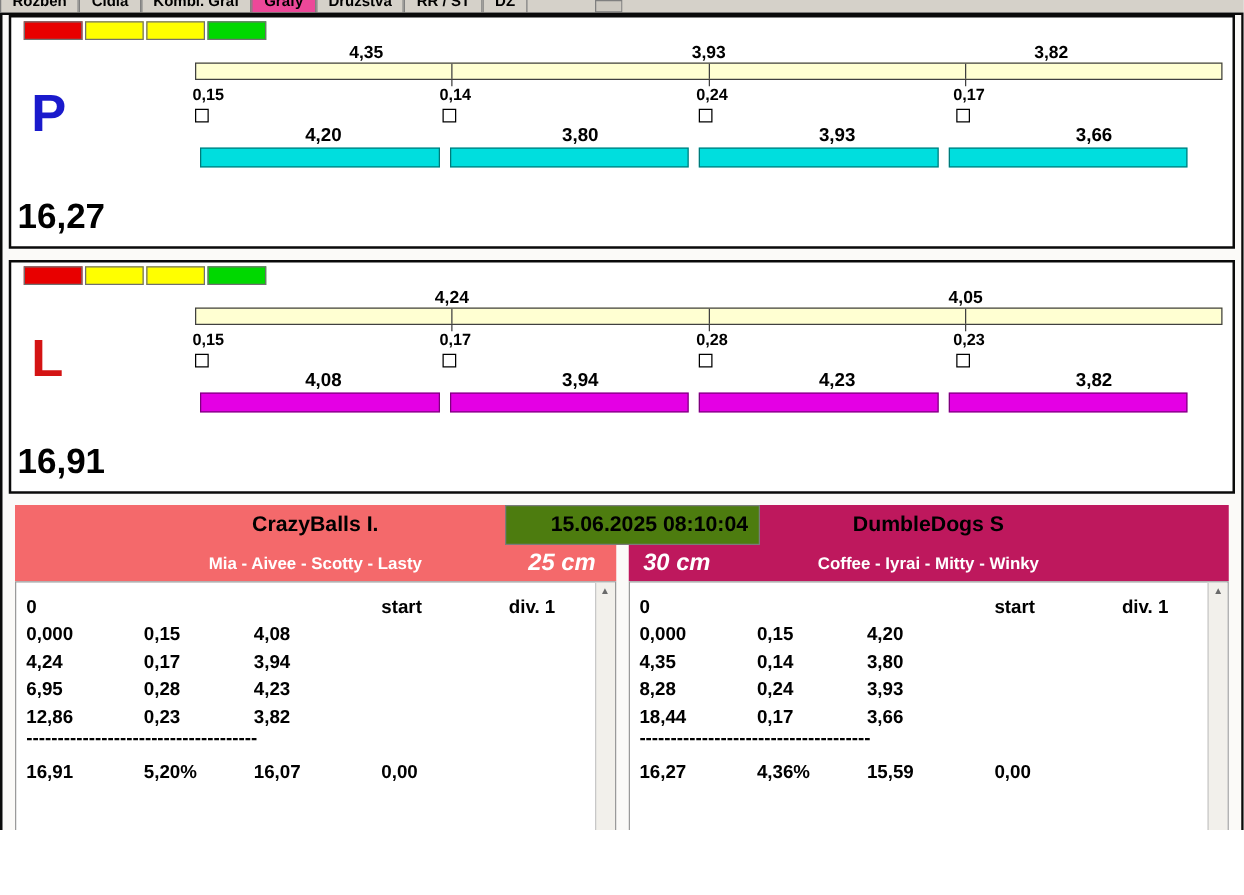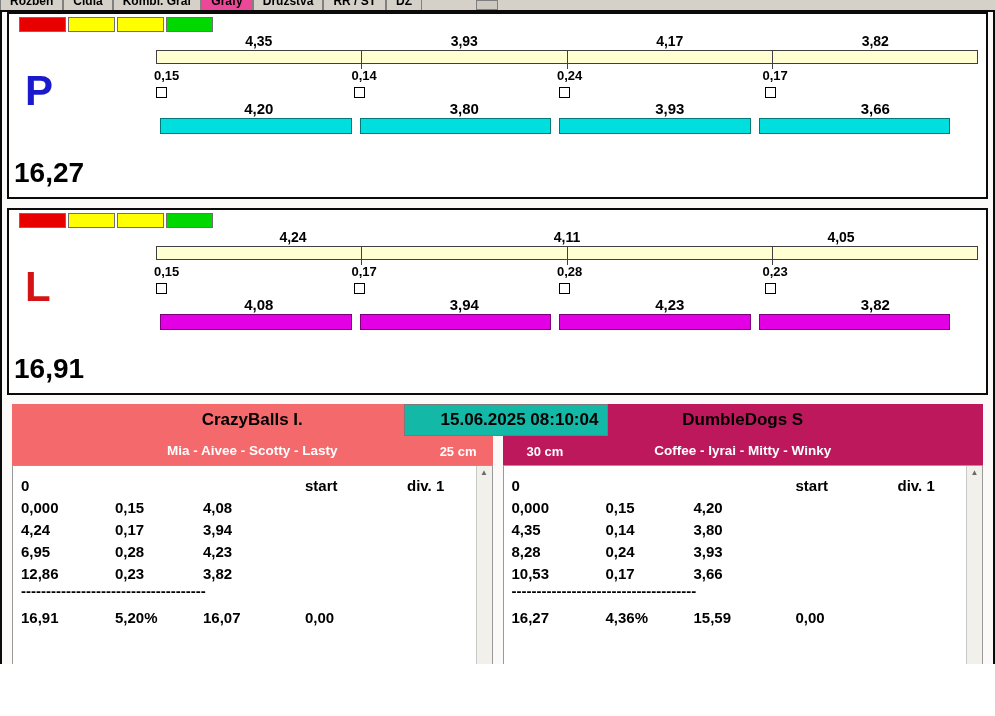--- a/index.html
+++ b/index.html
@@ -68,26 +68,26 @@
   
   .teams { margin: 9px 7px 0; position: relative; }
   .theader-row, .tbody-row { display: flex; gap: 10px; }
   .theader { flex: 1; height: 61px; }
   .theader.red  { background: #f4696b; }
   .theader.blue { background: #be185d; }
   .ttitle { height: 32px; display: flex; align-items: center; justify-content: center;
             font-size: 17px; font-weight: bold; color: #000; }
   .tsub { height: 29px; position: relative; display: flex; align-items: center; justify-content: center;
           color: #fff; font-weight: bold; font-size: 13.5px; }
-  .badge { position: absolute; font-size: 13px; font-weight: bold; color: #fff; top: 50%; transform: translateY(-50%); }
+  .badge { position: absolute; font-size: 19px; font-weight: bold; color: #fff; top: 50%; transform: translateY(-50%); font-style: italic; }
   .badge.right { right: 16px; }
-  .badge.left  { left: 24px; }
+  .badge.left  { left: 12px; }
 
   .timestamp { position: absolute; left: calc(50% + 8px); top: 0; transform: translateX(-50%);
-               width: 204px; height: 32px; background: #14b8a6; border: 1px solid #7a7a7a;
+               width: 204px; height: 32px; background: #4d7c0f; border: 1px solid #7a7a7a;
                display: flex; align-items: center; justify-content: center;
                font-size: 17px; font-weight: bold; color: #000; z-index: 3; padding-left: 28px; }
 
   .tbody { flex: 1; height: 212px; background: #fff; border: 1px solid #9a9a9a; position: relative;
            padding: 8px 22px 0 8px; font-weight: bold; font-size: 15px; color: #000; overflow: hidden; }
   .trow { display: grid; grid-template-columns: 94px 88px 102px 102px auto; height: 22px; align-items: center; }
   .sep { height: 16px; line-height: 14px; overflow: hidden; white-space: nowrap; max-width: 292px; }
   .trow.sum { margin-top: 6px; }
 
   .vscroll { position: absolute; right: 0; top: 0; bottom: 0; width: 16px; background: #f2f0eb;
@@ -132,21 +132,20 @@
     <section class="lane lane-p">
       <div class="legend">
         <i class="lg-red"></i>
         <i class="lg-yellow"></i>
         <i class="lg-yellow"></i>
         <i class="lg-green"></i>
       </div>
       <div class="row-abs topvals">
         <span>4,35</span>
         <span>3,93</span>
-        <span>4,17</span>
         <span>3,82</span>
       </div>
       <div class="row-abs cream">
         <i></i>
         <i></i>
         <i></i>
         <i></i>
       </div>
       <div class="row-abs mids">
         <div class="mid">
@@ -192,21 +191,20 @@
 
     <section class="lane lane-l">
       <div class="legend">
         <i class="lg-red"></i>
         <i class="lg-yellow"></i>
         <i class="lg-yellow"></i>
         <i class="lg-green"></i>
       </div>
       <div class="row-abs topvals">
         <span>4,24</span>
-        <span>4,11</span>
         <span>4,05</span>
       </div>
       <div class="row-abs cream">
         <i></i>
         <i></i>
         <i></i>
         <i></i>
       </div>
       <div class="row-abs mids">
         <div class="mid">
@@ -345,21 +343,21 @@
               <span></span>
           </div>
           <div class="trow">
             <span>8,28</span>
             <span>0,24</span>
             <span>3,93</span>
             <span></span>
               <span></span>
           </div>
           <div class="trow">
-            <span>10,53</span>
+            <span>18,44</span>
             <span>0,17</span>
             <span>3,66</span>
             <span></span>
               <span></span>
           </div>
           <div class="sep">-------------------------------------</div>
           <div class="trow sum">
             <span>16,27</span>
             <span>4,36%</span>
             <span>15,59</span>

